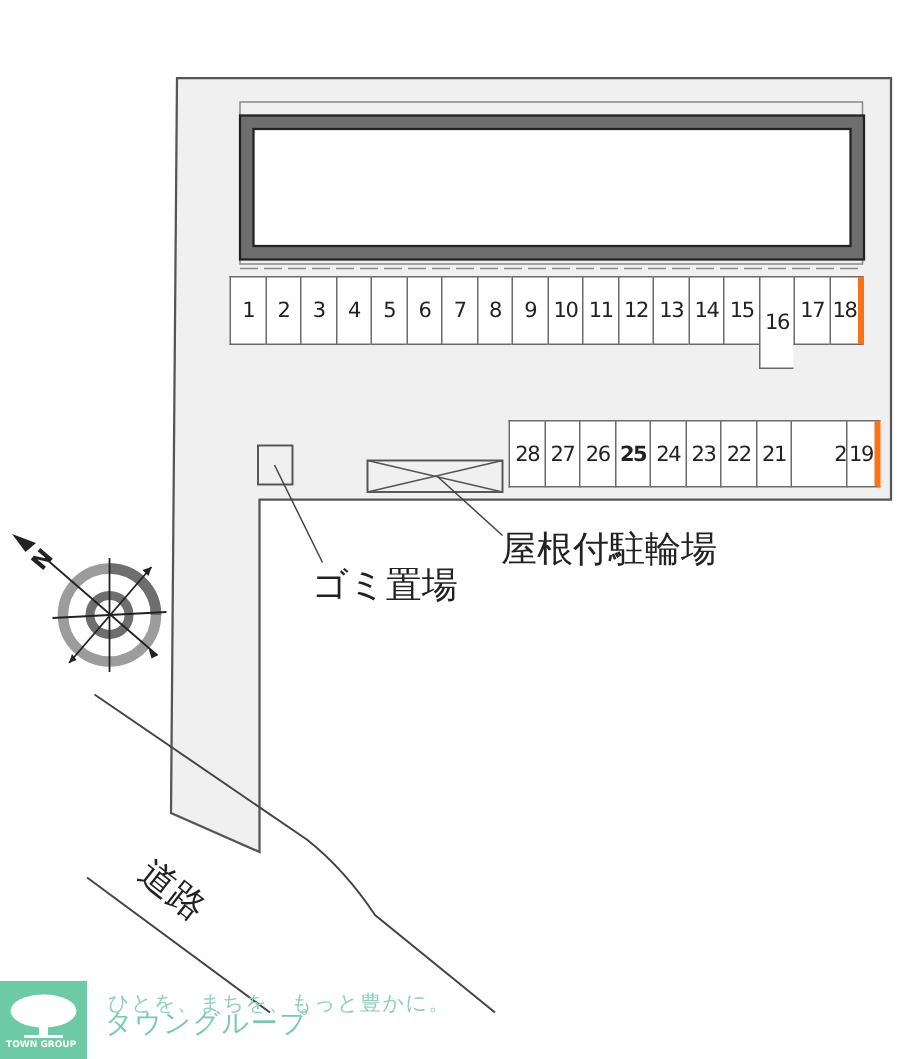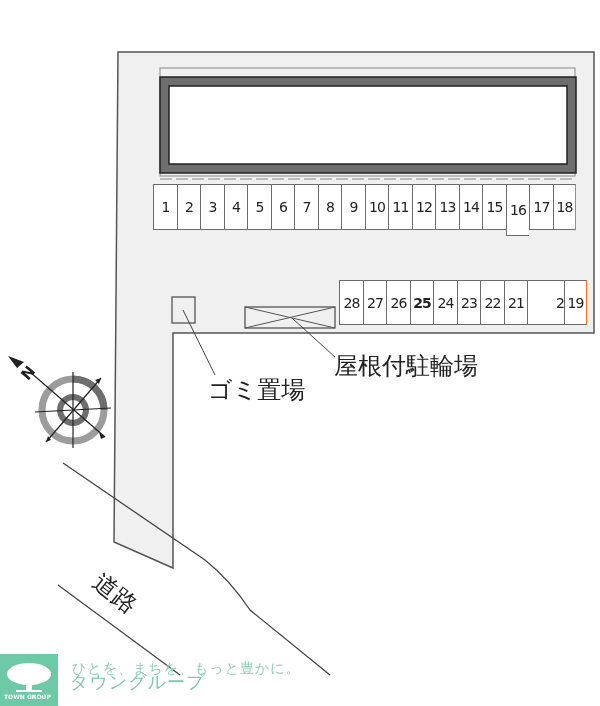--- a/index.html
+++ b/index.html
@@ -4,21 +4,21 @@
   <style>
     html, body { margin:0; padding:0; background:#ffffff; }
     body { width:600px; height:706px; position:relative; overflow:hidden;
            font-family:"DejaVu Sans","Liberation Sans",sans-serif; }
     svg { position:absolute; left:0; top:0; }
     .abs { position:absolute; }
     .num-row { position:absolute; display:flex; }
     .slot { box-sizing:border-box; border:1px solid #6b6b6b; border-right:none; background:#ffffff;
             display:flex; align-items:center; justify-content:center;
             font-size:14px; color:#222; letter-spacing:-1px; }
-    .slot:last-child { border-right:1px solid #f97316; }
+    .slot:last-child { border-right:4px solid #f97316; }
     .label { position:absolute; font-size:24px; color:#222; white-space:nowrap; }
     .logo-box { position:absolute; left:0; top:654px; width:58px; height:52px; background:#6dc9a6; }
     .logo-text { position:absolute; left:4px; bottom:6px; font-size:6px; color:#fff; font-weight:bold; }
     .slogan { position:absolute; left:72px; top:660px; font-size:14px; color:#8fcfb6; letter-spacing:1px; }
     .brand { position:absolute; left:70px; top:670px; font-size:18px; color:#7cc9ac; letter-spacing:1px; }
   </style>
 </head>
 <body>
 
 <svg width="600" height="706" viewBox="0 0 600 706">
@@ -70,21 +70,21 @@
   <div class="slot" style="width:23px;height:46px;">6</div>
   <div class="slot" style="width:24px;height:46px;">7</div>
   <div class="slot" style="width:23px;height:46px;">8</div>
   <div class="slot" style="width:24px;height:46px;">9</div>
   <div class="slot" style="width:23px;height:46px;">10</div>
   <div class="slot" style="width:24px;height:46px;">11</div>
   <div class="slot" style="width:23px;height:46px;text-align:center;">12</div>
   <div class="slot" style="width:24px;height:46px;">13</div>
   <div class="slot" style="width:23px;height:46px;">14</div>
   <div class="slot" style="width:24px;height:46px;">15</div>
-  <div class="slot" style="width:23px;height:52px;text-align:right;">16</div>
+  <div class="slot" style="width:23px;height:62px;text-align:right;">16</div>
   <div class="slot" style="width:24px;height:46px;">17</div>
   <div class="slot" style="width:23px;height:46px;">18</div>
 </div>
 
 <div class="num-row" style="left:339px;top:280px;height:45px;">
   <div class="slot" style="width:24px;height:45px;">28</div>
   <div class="slot" style="width:23px;height:45px;">27</div>
   <div class="slot" style="width:24px;height:45px;">26</div>
   <div class="slot" style="width:23px;height:45px;font-weight:bold;">25</div>
   <div class="slot" style="width:24px;height:45px;">24</div>

